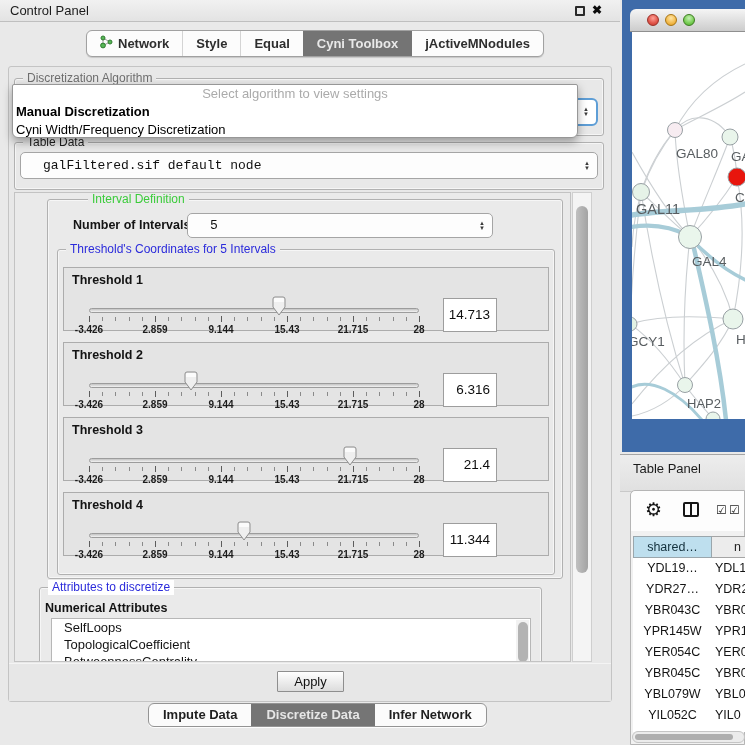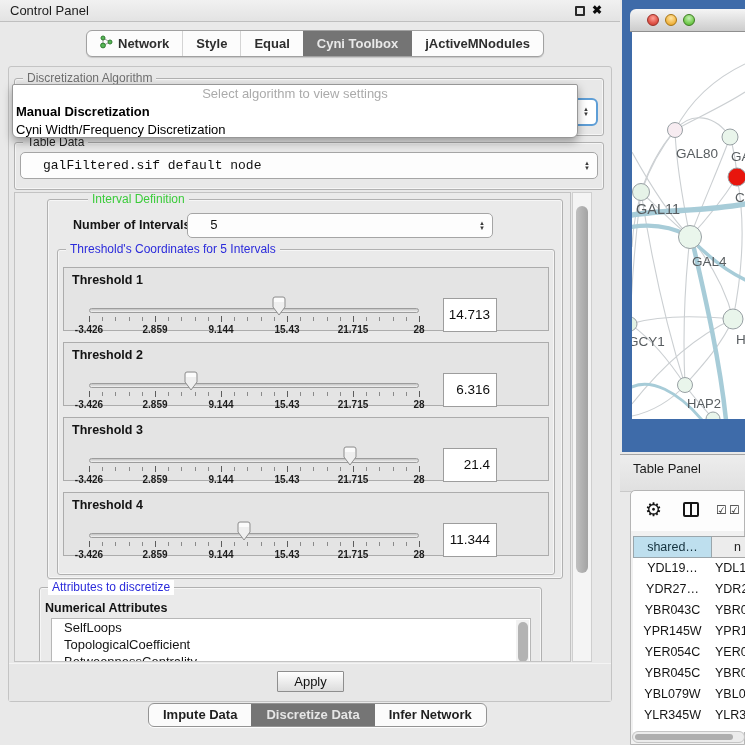--- a/index.html
+++ b/index.html
@@ -484,24 +484,20 @@
       </div>
       <div class="tp-row">
         <div class="tp-cell c1">YBR045C</div>
         <div class="tp-cell c2">YBR0</div>
       </div>
       <div class="tp-row">
         <div class="tp-cell c1">YBL079W</div>
         <div class="tp-cell c2">YBL0</div>
       </div>
       <div class="tp-row">
-        <div class="tp-cell c1">YLR345W</div>
-        <div class="tp-cell c2">YLR3</div>
-      </div>
-      <div class="tp-row">
         <div class="tp-cell c1">YIL052C</div>
         <div class="tp-cell c2">YIL0</div>
       </div>
     </div>
   <div class="abs" id="tp-hscroll">
     <div id="tp-hthumb"></div>
   </div>
 
 </div>
 

